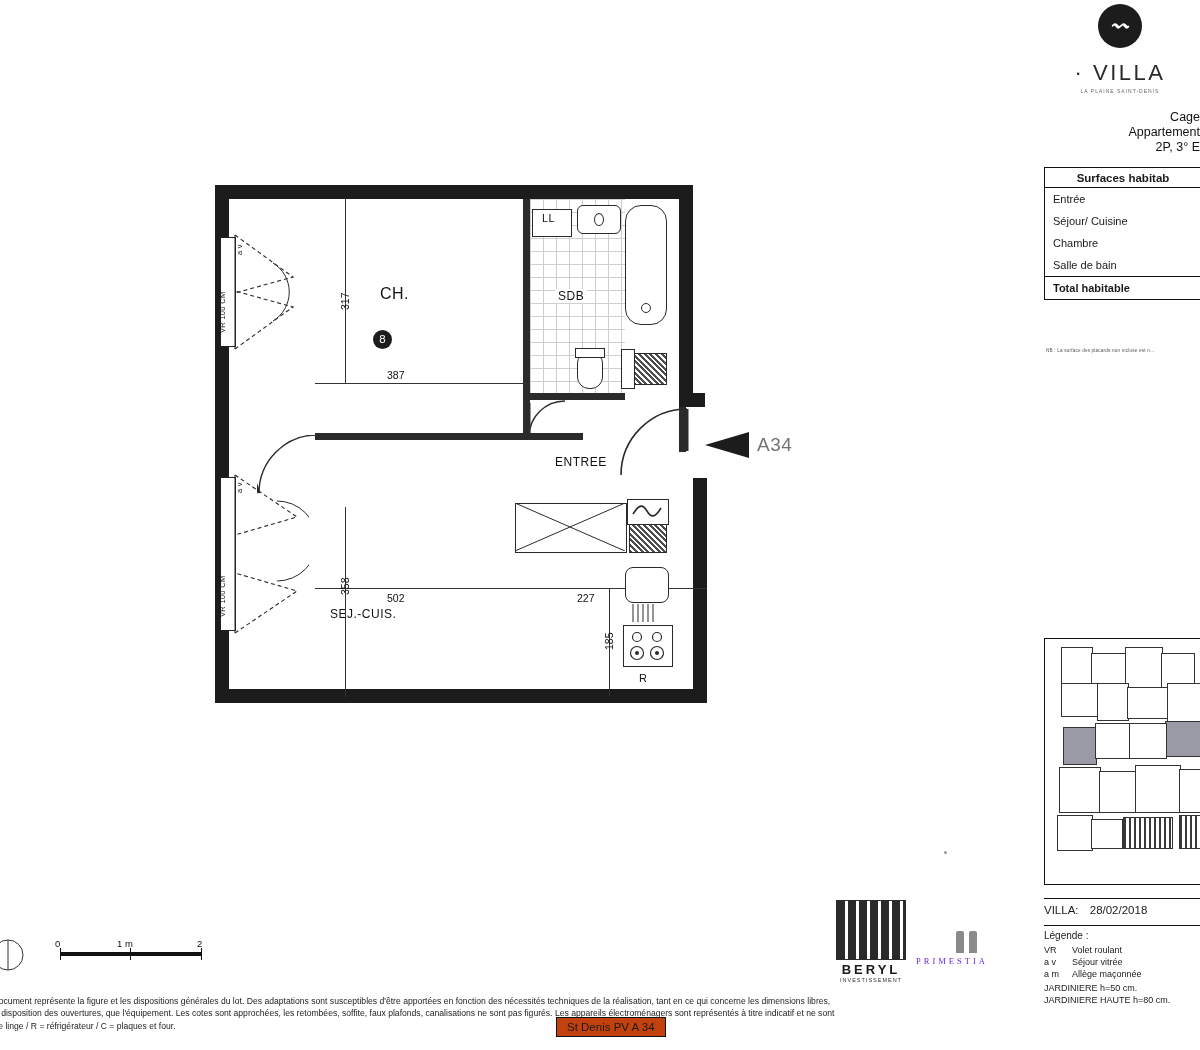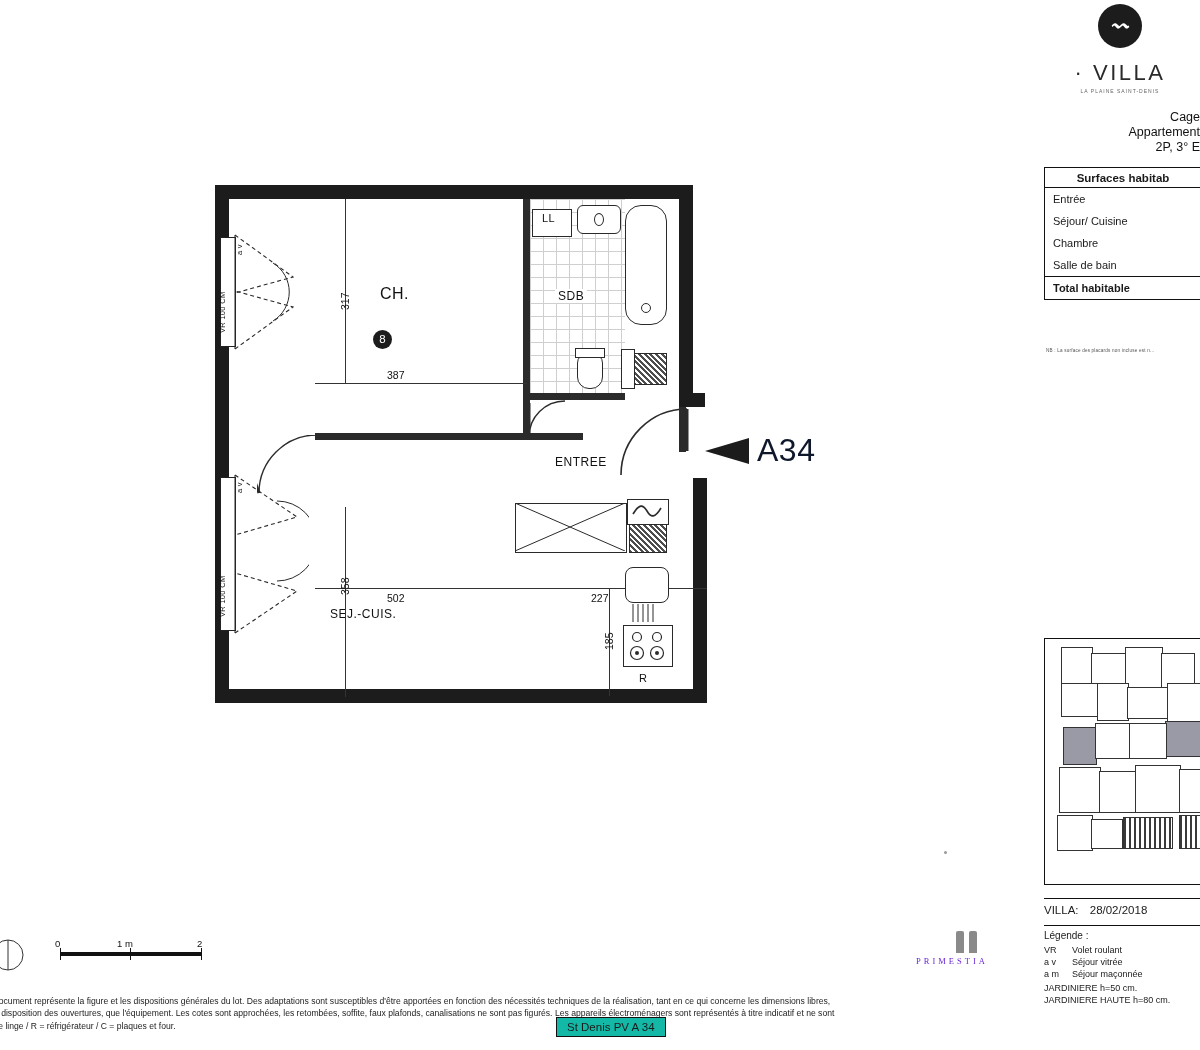--- a/index.html
+++ b/index.html
@@ -110,22 +110,22 @@
     align-items: center;
     gap: 8px;
   }
   #a34-marker .tri {
     width: 0; height: 0;
     border-top: 13px solid transparent;
     border-bottom: 13px solid transparent;
     border-right: 44px solid #1c1c1c;
   }
   #a34-marker .txt {
-    font-size: 32px;
-    color: #0f172a;
+    font-size: 19px;
+    color: #737373;
     letter-spacing: 0.5px;
   }
 
   
   #right-panel {
     position: absolute;
     left: 1040px;
     top: 0;
     width: 160px;
     height: 1050px;
@@ -317,21 +317,21 @@
     line-height: 12.4px;
     color: #222;
   }
   #title-stamp {
     position: absolute;
     left: 556px;
     top: 1017px;
     border: 1px solid #111;
     padding: 3px 10px;
     font-size: 11.5px;
-    background: #14b8a6;
+    background: #c2410c;
   }
   #beryl-logo {
     position: absolute;
     left: 836px;
     top: 900px;
     width: 70px;
     text-align: center;
   }
   #beryl-logo .bars {
     height: 58px;
@@ -449,21 +449,21 @@
       <line x1="2" y1="38" x2="38" y2="2" stroke="#2b2b2b" stroke-width="0"></line>
       <line x1="2" y1="38" x2="2" y2="4" stroke="#2b2b2b" stroke-width="3"></line>
     </svg>
 
     <div class="room-label" style="left:115px; top:422px;">SEJ.-CUIS.</div>
     <div class="dimline" style="left:100px; top:403px; width:212px; height:1px;"></div>
     <div class="dim" style="left:172px; top:407px;">502</div>
     <div class="dimline" style="left:130px; top:322px; width:1px; height:190px;"></div>
     <div class="dim dim-v" style="left:124px; top:410px;">358</div>
     <div class="dimline" style="left:312px; top:403px; width:180px; height:1px;"></div>
-    <div class="dim" style="left:376px; top:407px;">227</div>
+    <div class="dim" style="left:362px; top:407px;">227</div>
     <div class="dimline" style="left:394px; top:403px; width:1px; height:108px;"></div>
     <div class="dim dim-v" style="left:388px; top:465px;">185</div>
 
     <div class="fix" style="left:300px; top:318px; width:110px; height:48px;"></div>
     <svg style="position:absolute; left:300px; top:318px; width:110px; height:48px;" viewBox="0 0 110 48">
       <line x1="0" y1="0" x2="110" y2="48" stroke="#2a2a2a" stroke-width="1"></line>
       <line x1="110" y1="0" x2="0" y2="48" stroke="#2a2a2a" stroke-width="1"></line>
     </svg>
     <div class="hatch" style="left:414px; top:338px; width:36px; height:28px;"></div>
     <div class="fix" style="left:412px; top:314px; width:40px; height:24px;"></div>
@@ -596,21 +596,21 @@
       <div class="lg-row">
         <span class="lg-abbr">VR</span>
         <span>Volet roulant</span>
       </div>
       <div class="lg-row">
         <span class="lg-abbr">a v</span>
         <span>Séjour vitrée</span>
       </div>
       <div class="lg-row">
         <span class="lg-abbr">a m</span>
-        <span>Séjour maçonnée</span>
+        <span>Allège maçonnée</span>
       </div>
       <div style="margin-top:2px;">JARDINIERE h=50 cm.</div>
       <div>JARDINIERE HAUTE h=80 cm.</div>
     </div>
   </div>
 
   <svg id="north" viewBox="0 0 40 40">
     <circle cx="20" cy="20" r="15" fill="none" stroke="#333" stroke-width="1"></circle>
     <line x1="20" y1="5" x2="20" y2="35" stroke="#333" stroke-width="1"></line>
   </svg>
@@ -620,20 +620,25 @@
     <div class="tickwrap">
       <span class="t" style="left:0px;">0</span>
       <span class="t" style="left:62px;">1 m</span>
       <span class="t" style="left:142px;">2</span>
     </div>
     <div style="position:absolute; left:5px; top:10px; width:1px; height:12px; background:#111;"></div>
     <div style="position:absolute; left:75px; top:10px; width:1px; height:12px; background:#111;"></div>
     <div style="position:absolute; left:146px; top:10px; width:1px; height:12px; background:#111;"></div>
   </div>
 
+  <div id="beryl-logo">
+    <div class="bars"></div>
+    <div class="bname">BERYL</div>
+    <div class="bsub">INVESTISSEMENT</div>
+  </div>
 
   <div id="primestia-logo">
     <div class="cols">
         <span></span>
         <span></span>
       </div>
     <div class="pname">PRIMESTIA</div>
   </div>
 
   <div id="disclaimer">

